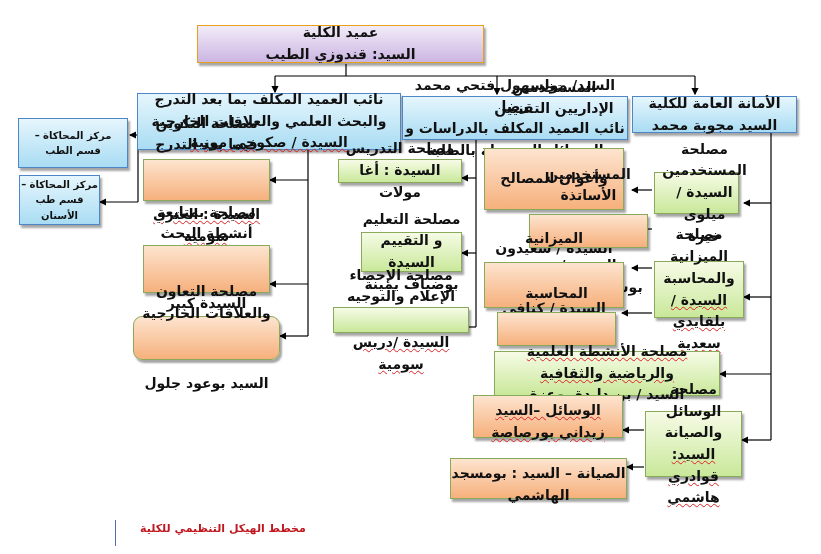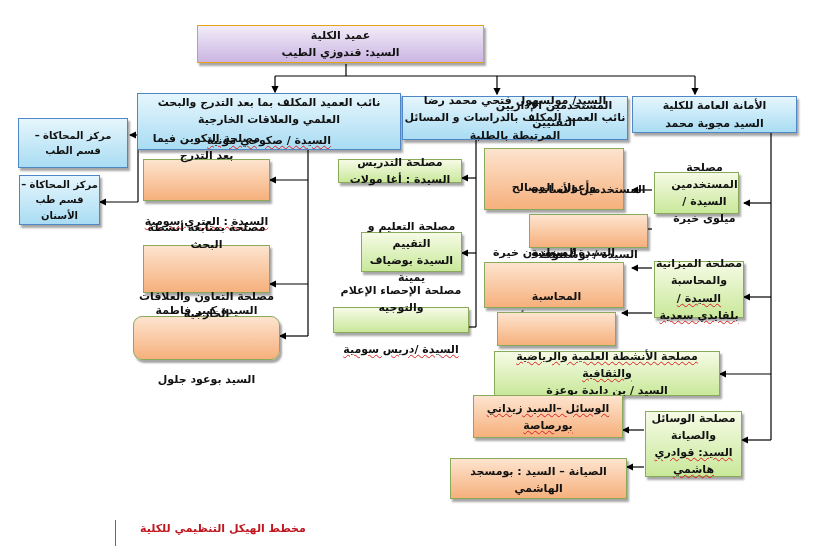--- a/index.html
+++ b/index.html
@@ -1,19 +1,19 @@
 <!DOCTYPE html>
 <html><head>
 <meta charset="utf-8">
 <style>
   html, body { margin:0; padding:0; background:#ffffff; }
   body { width:821px; height:554px; position:relative; overflow:hidden;
          font-family:"DejaVu Sans", sans-serif; }
   .box { position:absolute; box-sizing:border-box; direction:rtl; text-align:center;
-         font-size:11px; font-weight:bold; color:#111; line-height:1.55;
+         font-size:14px; font-weight:bold; color:#111; line-height:1.55;
          display:flex; flex-direction:column; justify-content:center; align-items:center;
          box-shadow:2px 3px 2px rgba(0,0,0,0.35); }
   .purple { background:linear-gradient(#f2ecf8,#cbb5e2); border:1.5px solid #e8a21a; }
   .blue   { background:linear-gradient(#e6f6fd,#a9dcf3); border:1.5px solid #4f86c6; }
   .green  { background:linear-gradient(#f6fbe6,#c9e89a); border:1.5px solid #8aaa5b; }
   .orange { background:linear-gradient(#fde4cf,#f6b07c); border:1.5px solid #8aaa5b;gap:48px; }
   .gap { height:14px; }
   .uline { text-decoration:underline wavy #d22; text-decoration-thickness:1px; }
   svg.lines { position:absolute; left:0; top:0; }
   .caption { position:absolute; left:140px; top:522px; direction:rtl; color:#c0171f;

